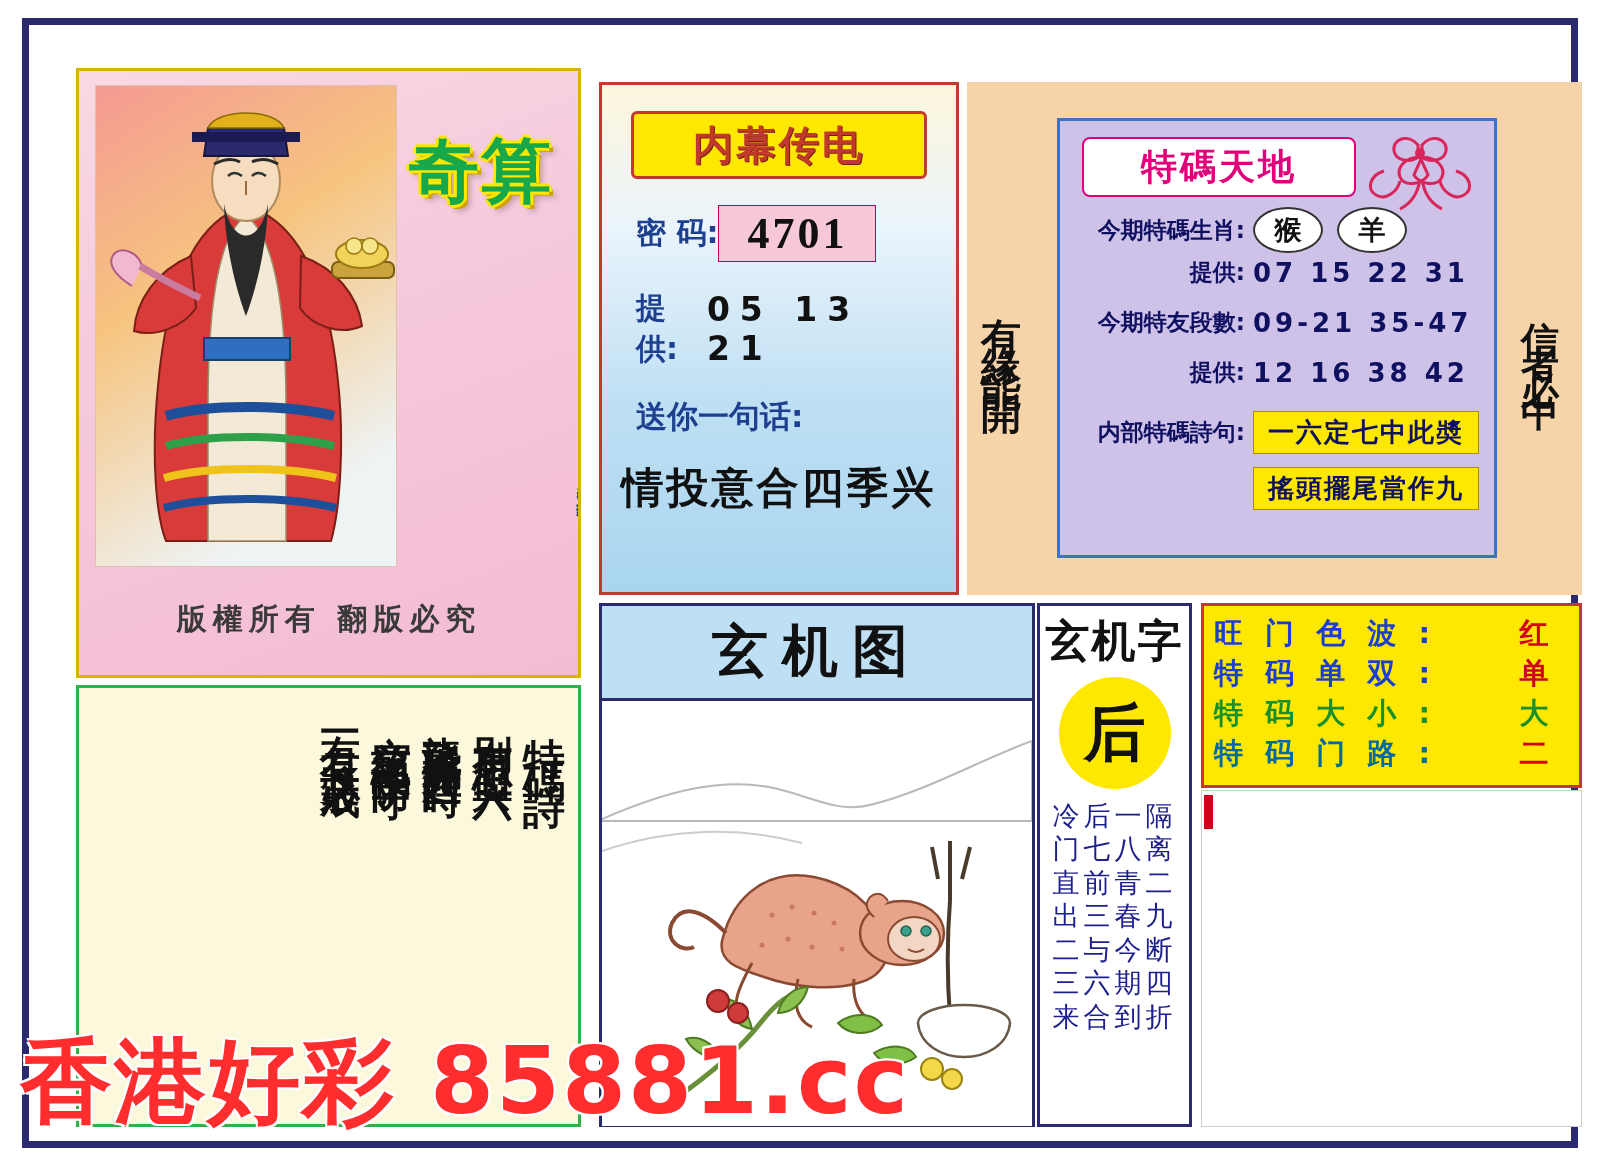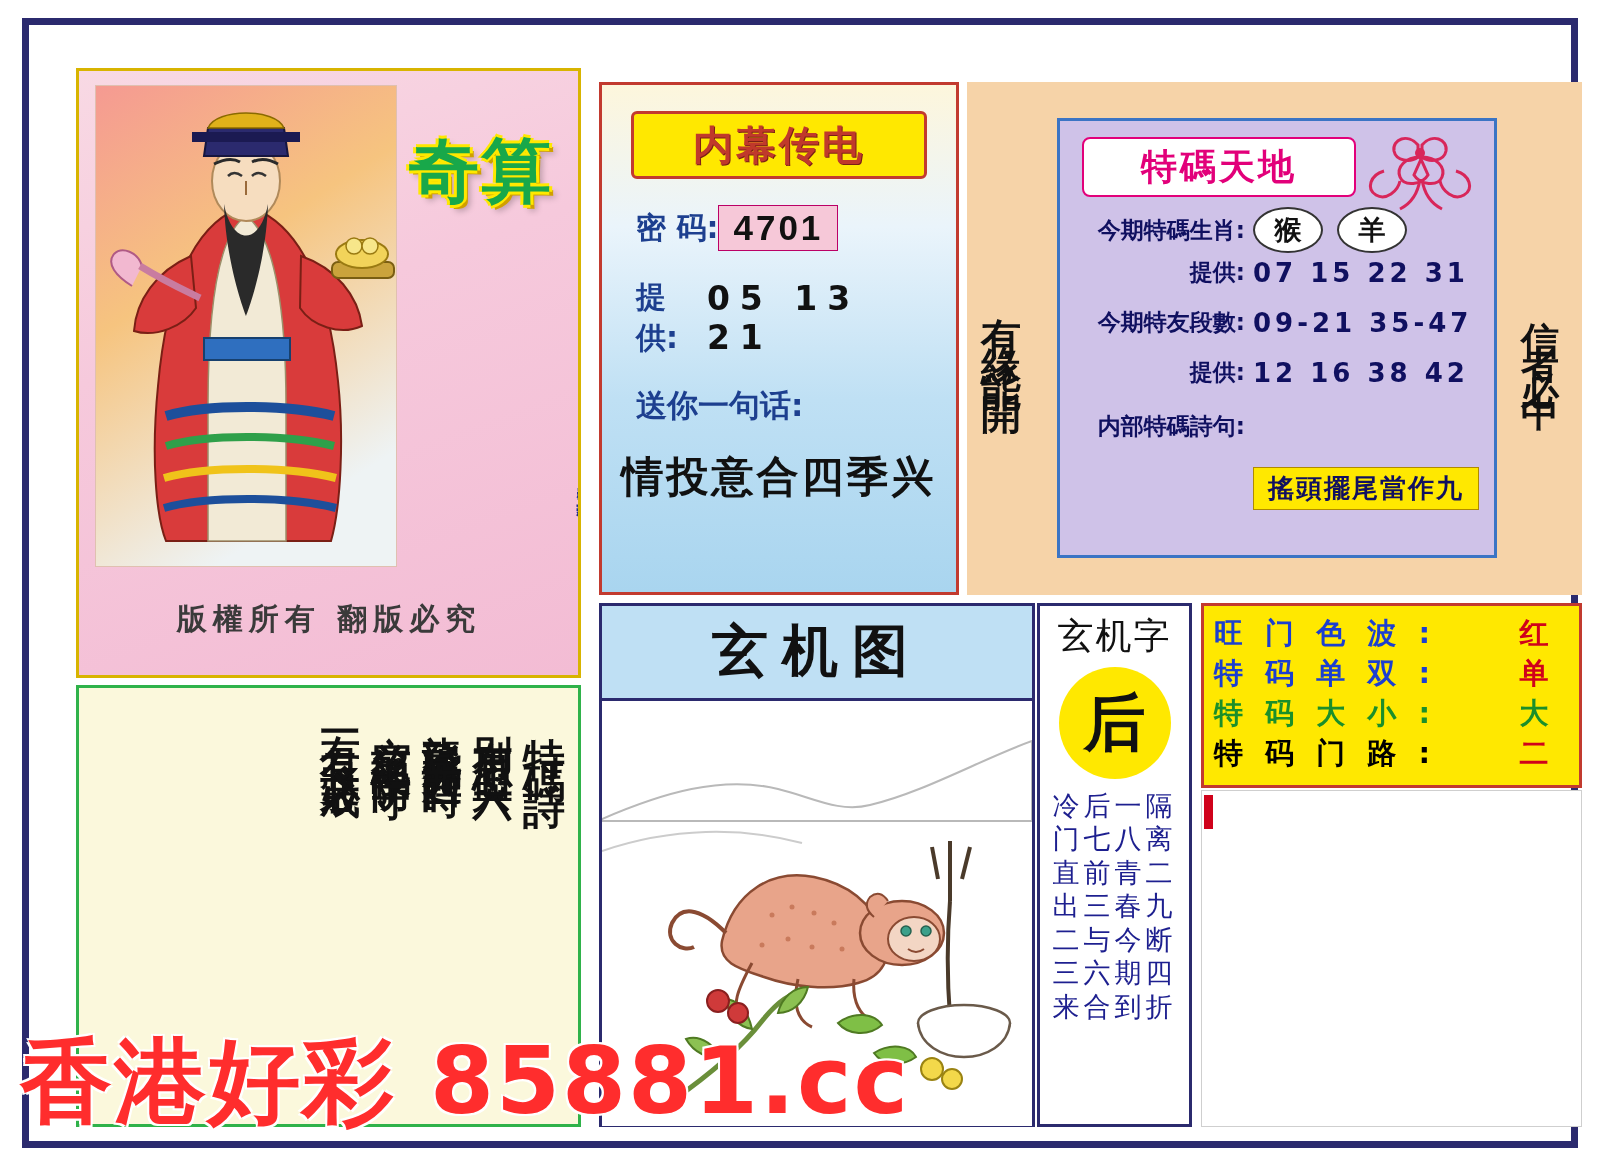--- a/index.html
+++ b/index.html
@@ -87,23 +87,23 @@
     display:flex;align-items:center;justify-content:center;
     font-size:40px;font-weight:bold;color:#c0392b;letter-spacing:3px;
     font-family:"DejaVu Sans","Liberation Sans",sans-serif;
     text-shadow:1px 1px 0 #7a1f15;
   }
   .row-line{
     margin-top:26px;display:flex;align-items:center;
     font-size:30px;font-weight:bold;color:#1d3f8f;padding-left:22px;
   }
   .mima-val{
-    background:#f6c8d8;border:1px solid #b06;padding:2px 14px;
-    color:#111;font-size:35px;font-weight:bold;letter-spacing:3px;
-    font-family:Liberation Sans, sans-serif;
+    background:#f6c8d8;border:1px solid #b06;padding:2px 28px;
+    color:#111;font-size:44px;font-weight:bold;letter-spacing:3px;
+    font-family:Liberation Serif, serif;
   }
   .tigong-nums{font-size:33px;letter-spacing:10px;color:#111;font-weight:bold;}
   .song-line{margin-top:26px;padding-left:22px;font-size:31px;font-weight:bold;color:#1d3f8f;}
   .song-phrase{
     margin-top:22px;text-align:center;font-size:42px;font-weight:bold;
     color:#111;letter-spacing:3px;font-family:"DejaVu Sans","Liberation Sans",sans-serif;
   }
   
   .youyuan{
     position:absolute;left:938px;top:57px;width:70px;height:513px;
@@ -169,21 +169,21 @@
     font-family:"DejaVu Sans","Liberation Sans",sans-serif;
   }
   .xjt-img{position:relative;width:100%;height:425px;background:#fff;overflow:hidden;}
   
   .xjz{
     position:absolute;left:1008px;top:578px;width:155px;height:524px;
     border:3px solid #2b2a6e;box-sizing:border-box;background:#fff;
     text-align:center;
   }
   .xjz-title{
-    margin-top:6px;font-size:36px;font-weight:normal;color:#111;letter-spacing:2px;
+    margin-top:6px;font-size:44px;font-weight:bold;color:#111;letter-spacing:2px;
     font-family:"DejaVu Sans","Liberation Sans",sans-serif;
   }
   .xjz-circle{
     margin:6px auto 0 auto;width:112px;height:112px;border-radius:50%;
     background:#ffe800;display:flex;align-items:center;justify-content:center;
     font-size:62px;font-weight:bold;color:#111;
     font-family:"DejaVu Serif","Liberation Serif",serif;
   }
   .xjz-lines{margin-top:10px;font-size:27px;font-weight:normal;color:#1d1f8f;line-height:1.24;letter-spacing:4px;}
   
@@ -322,20 +322,21 @@
         <div class="tema-row" style="top:186px;align-items:center;">
           <span class="tema-label">今期特友段數:</span>
           <span class="nums">09-21    35-47</span>
         </div>
         <div class="tema-row" style="top:236px;">
           <span class="tema-label">提供:</span>
           <span class="nums">12  16    38  42</span>
         </div>
         <div class="tema-row" style="top:290px;">
           <span class="tema-label">内部特碼詩句:</span>
+          <span class="yellow-line">一六定七中此奬</span>
         </div>
         <div class="tema-row" style="top:346px;">
           <span class="tema-label"></span>
           <span class="yellow-line">搖頭擺尾當作九</span>
         </div>
       </div>
     </div>
 
     <div class="xinzhe">
       <span>信者必中</span>
@@ -421,21 +422,21 @@
       </div>
       <div class="wang-row">
         <span class="wang-key" style="color:#1b3fd0">特 码 单 双 :</span>
         <span class="wang-val" style="color:#d0021b">单</span>
       </div>
       <div class="wang-row">
         <span class="wang-key" style="color:#1b8f2a">特 码 大 小 :</span>
         <span class="wang-val" style="color:#1b8f2a">大</span>
       </div>
       <div class="wang-row">
-        <span class="wang-key" style="color:#000000">特 码 门 路 :</span>
+        <span class="wang-key" style="color:#0369a1">特 码 门 路 :</span>
         <span class="wang-val" style="color:#d0021b">二</span>
       </div>
     </div>
 
     <div class="blank-box">
       <div class="red-tick"></div>
     </div>
 
   </div>
 

